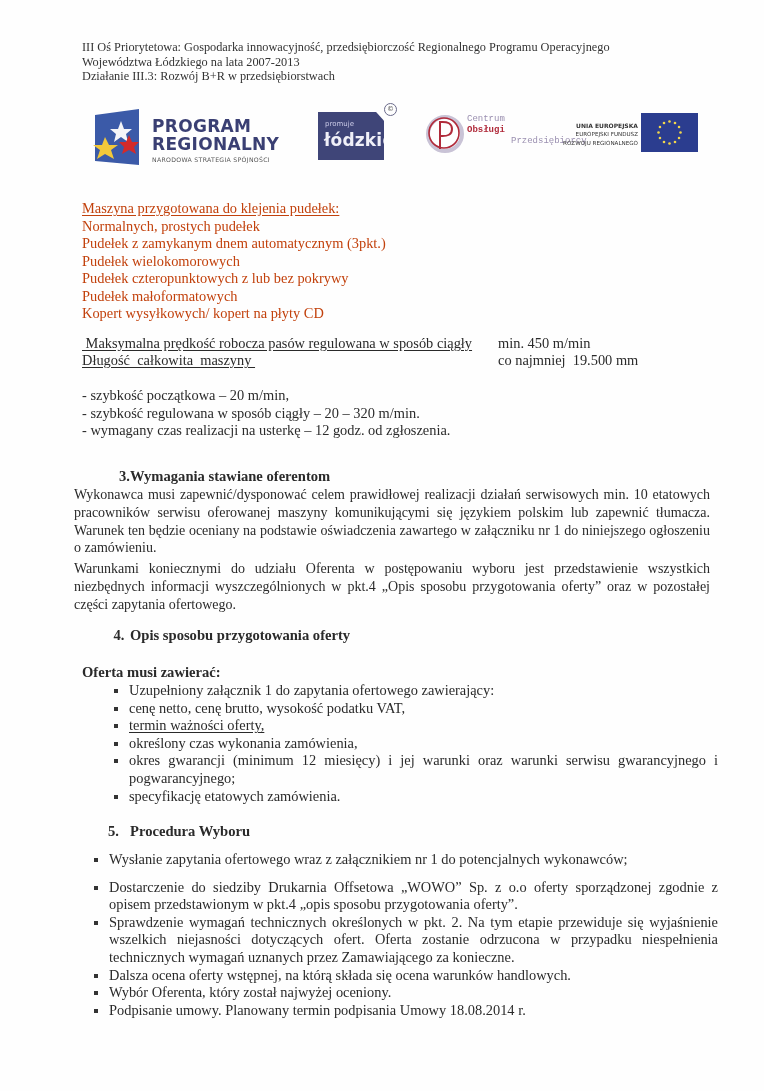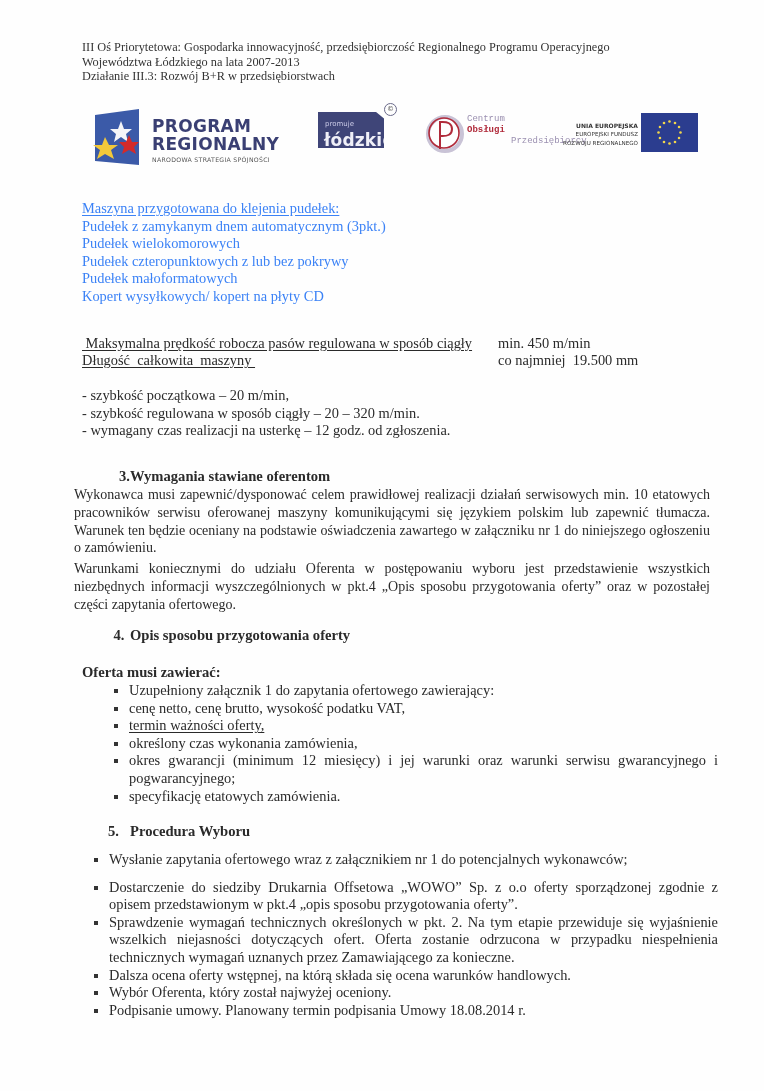--- a/index.html
+++ b/index.html
@@ -10,39 +10,39 @@
   .hdr { position: absolute; left: 82px; top: 40px; font-size: 12.3px; line-height: 14.5px; color: #333; }
   .hdr div { white-space: nowrap; }
 
   .logos { position: absolute; left: 0; top: 0; width: 764px; height: 180px; }
   .logo-pr-flag { position: absolute; left: 91px; top: 109px; width: 52px; height: 56px; }
   .logo-pr-text { position: absolute; left: 152px; top: 118px; font-family: "DejaVu Sans", sans-serif; color: #3a3f73; }
   .logo-pr-text .l1 { font-size: 17px; font-weight: bold; letter-spacing: 0.3px; line-height: 17px; }
   .logo-pr-text .l2 { font-size: 17px; font-weight: bold; letter-spacing: 0.3px; line-height: 18px; }
   .logo-pr-text .l3 { font-size: 6.2px; letter-spacing: 0.3px; margin-top: 3px; color: #555; }
 
-  .logo-lodz { position: absolute; left: 318px; top: 112px; width: 66px; height: 36px; background: #3f4578;
+  .logo-lodz { position: absolute; left: 318px; top: 112px; width: 66px; height: 48px; background: #3f4578;
                clip-path: polygon(0 0, 88% 0, 100% 18%, 100% 100%, 0 100%); }
   .logo-lodz .small { position: absolute; left: 7px; top: 8px; font-family: "DejaVu Sans", sans-serif; font-size: 7px; color: #c9c9e6; }
   .logo-lodz .big { position: absolute; left: 6px; top: 18px; font-family: "DejaVu Sans", sans-serif; font-size: 17px; font-weight: bold; color: #f0f0f8; letter-spacing: 0.2px; }
   .logo-lodz-badge { position: absolute; left: 384px; top: 103px; width: 11px; height: 11px; border: 1.2px solid #6a6a8a;
                      border-radius: 50%; font-size: 7px; line-height: 11px; text-align: center; color: #555; font-family: "DejaVu Sans", sans-serif; }
 
   .logo-cop { position: absolute; left: 425px; top: 113px; width: 40px; height: 42px; }
   .logo-cop-text { position: absolute; left: 467px; top: 114px; font-family: Liberation Mono, monospace; font-size: 9px; line-height: 11px; }
   .logo-cop-text .c1 { color: #9a8fb0; }
   .logo-cop-text .c2 { color: #b02a3a; font-weight: bold; }
   .logo-cop-text .c3 { color: #9a8fb0; padding-left: 44px; }
 
   .logo-ue-text { position: absolute; left: 538px; top: 121px; width: 100px; text-align: right; font-family: "DejaVu Sans", sans-serif;
                   font-size: 5.6px; line-height: 9px; color: #333; }
   .logo-ue-text .u1 { font-weight: bold; font-size: 6px; }
   .logo-eu-flag { position: absolute; left: 641px; top: 113px; width: 57px; height: 39px; background: #2b3d8f; }
 
-  .content { position: absolute; left: 82px; top: 200px; width: 636px; font-size: 14.4px; line-height: 17.5px; color: #3b82f6; }
+  .content { position: absolute; left: 82px; top: 200px; width: 636px; font-size: 14.4px; line-height: 17.5px; color: #c2410c; }
   .u { text-decoration: underline; text-underline-offset: 2px; }
   .blk { position: absolute; left: 82px; font-size: 14.4px; line-height: 17.5px; color: #2b2b2b; }
   .spec-row { position: absolute; left: 82px; width: 640px; font-size: 14.4px; line-height: 17.5px; }
   .spec-row .k { position: absolute; left: 0; white-space: nowrap; }
   .spec-row .v { position: absolute; left: 416px; white-space: nowrap; }
 
   .h3 { position: absolute; font-weight: bold; font-size: 14.6px; white-space: nowrap; }
   .h3 .num { display: inline-block; width: 22px; }
   .para { position: absolute; left: 74px; width: 636px; font-size: 14px; line-height: 17.8px; text-align: justify; }
   .para.last-left { text-align-last: left; }
@@ -112,20 +112,21 @@
         <circle cx="23" cy="29.026279441628823" r="1.3" fill="#f2d64b"></circle>
         <circle cx="18.973720558371177" cy="25.000000000000007" r="1.3" fill="#f2d64b"></circle>
         <circle cx="17.5" cy="19.500000000000004" r="1.3" fill="#f2d64b"></circle>
         <circle cx="18.973720558371177" cy="14" r="1.3" fill="#f2d64b"></circle>
         <circle cx="22.999999999999993" cy="9.973720558371177" r="1.3" fill="#f2d64b"></circle>
       </svg>
   </div>
 
   <div class="content">
     <div class="u">Maszyna przygotowana do klejenia pudełek:</div>
+    <div>Normalnych, prostych pudełek</div>
     <div>Pudełek z zamykanym dnem automatycznym (3pkt.)</div>
     <div>Pudełek wielokomorowych</div>
     <div>Pudełek czteropunktowych z lub bez  pokrywy</div>
     <div>Pudełek małoformatowych</div>
     <div>Kopert wysyłkowych/ kopert na płyty CD</div>
   </div>
 
   <div class="spec-row" style="top:335px;">
     <span class="k u" style="white-space:pre;"> Maksymalna prędkość robocza pasów regulowana w sposób ciągły</span>
     <span class="v">min. 450 m/min</span>

